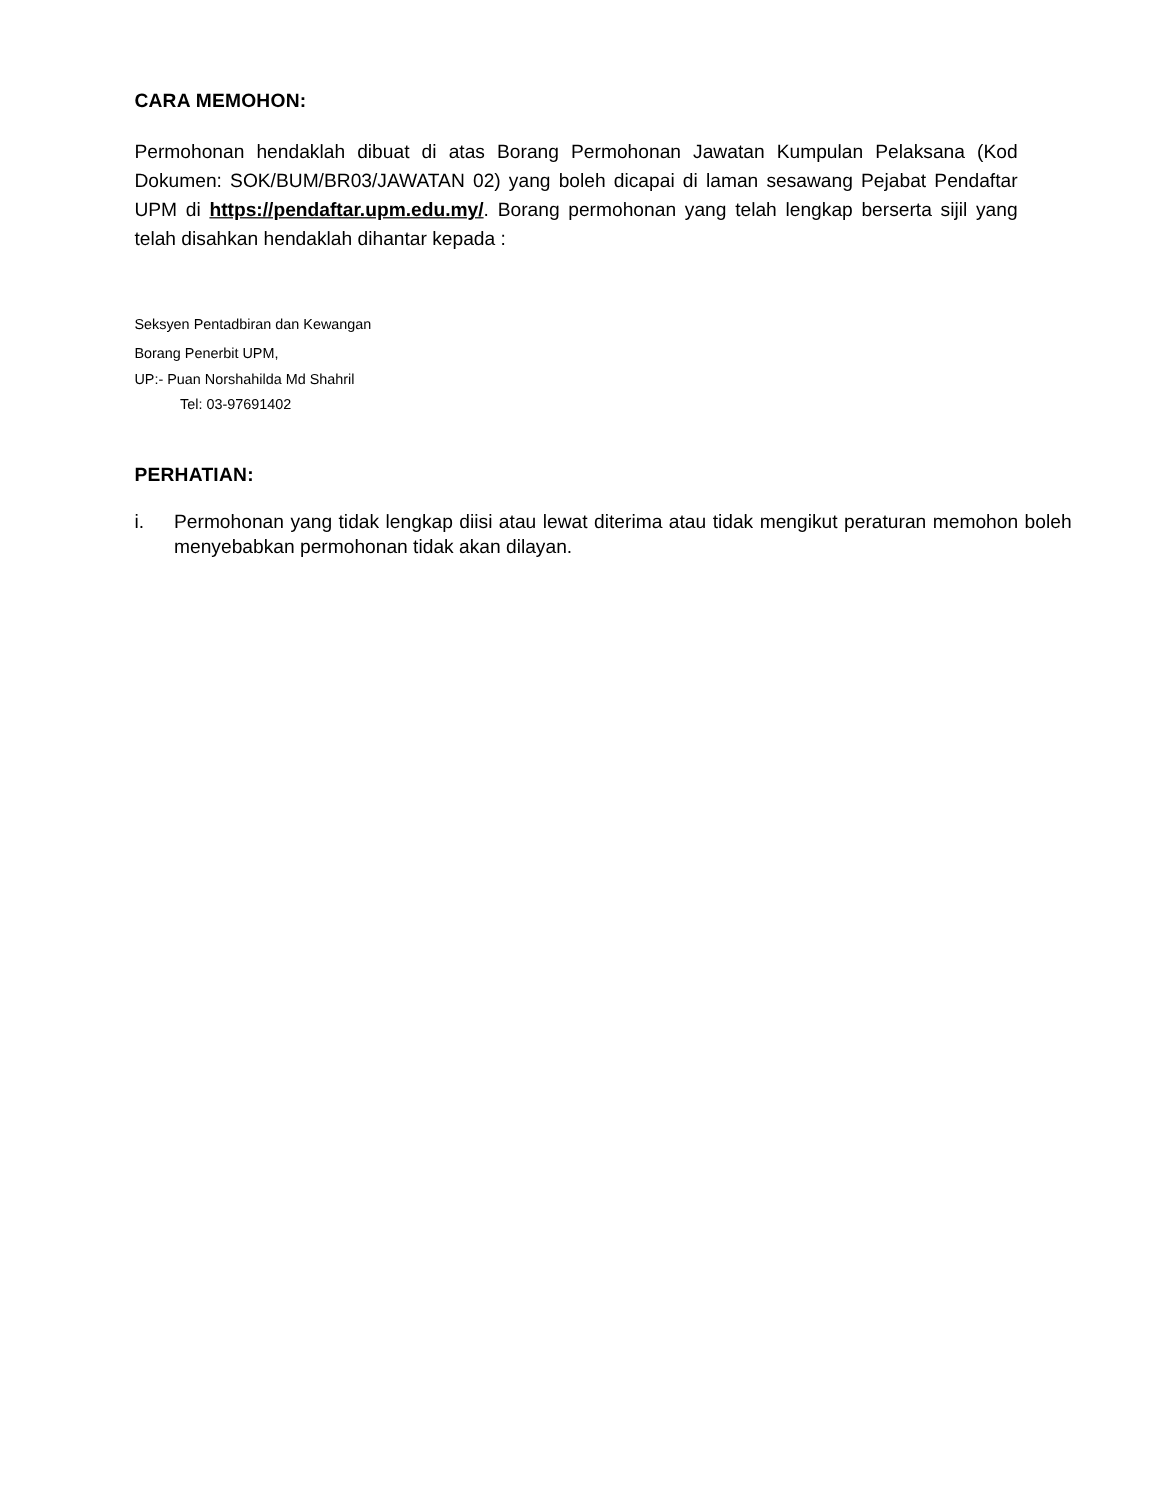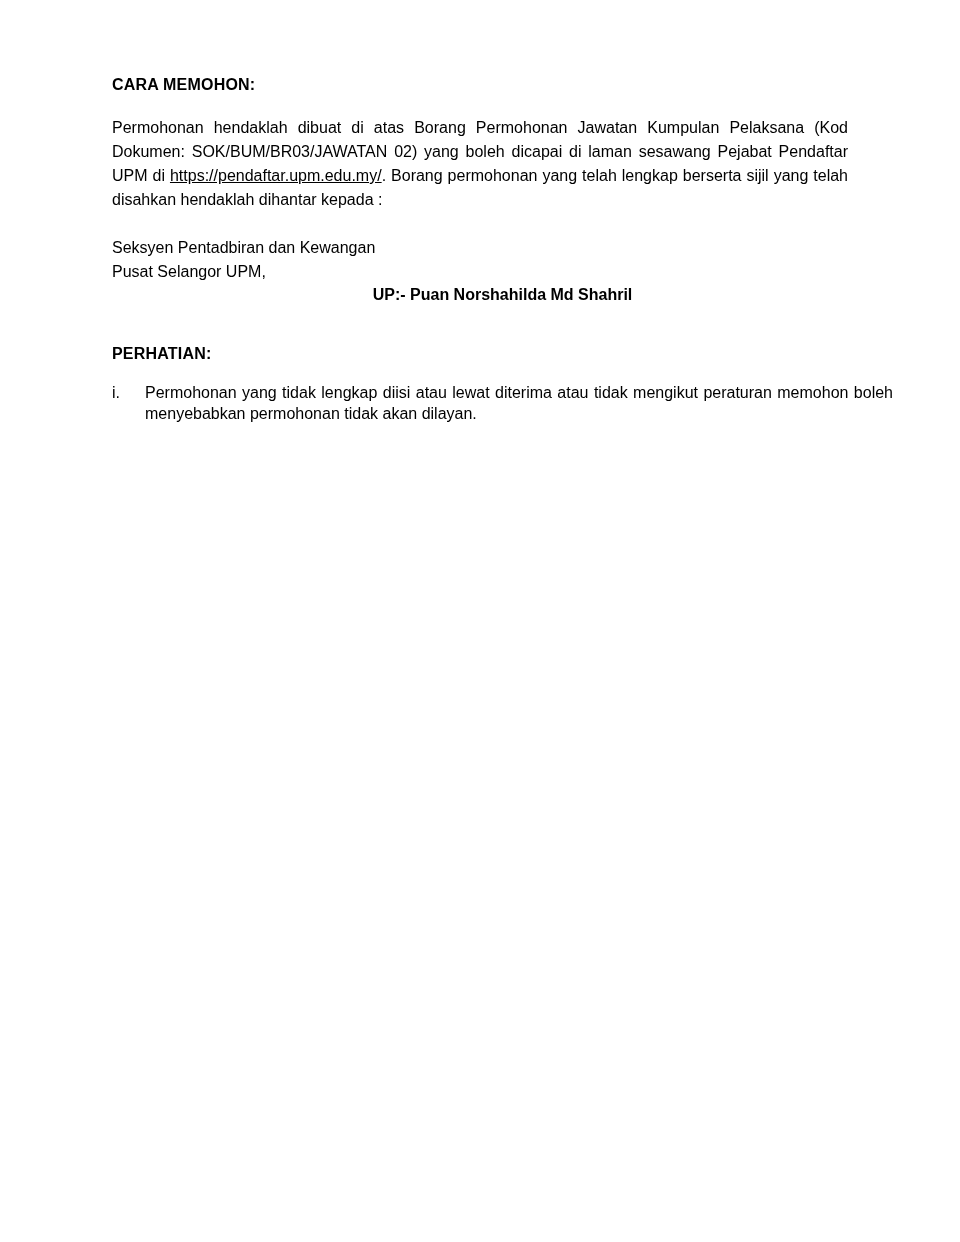--- a/index.html
+++ b/index.html
@@ -25,35 +25,34 @@
     letter-spacing: 0.2px;
   }
   .para {
     margin-top: 22px;
     margin-right: 45px; 
     font-size: 16px;
     line-height: 24px;
     text-align: justify;
   }
   .para .doc-link {
-    font-weight: normal;
+    font-weight: bold;
     text-decoration: underline;
     color: #000000;
     cursor: pointer;
   }
   .address {
-    margin-top: 24px;
-    font-size: 16px;
+    margin-top: 46px;
+    font-size: 12px;
     line-height: 24px;
   }
   .address .addr-line { display: block; }
   .address .addr-bold {
-    font-weight: bold;
+    font-weight: normal;
     line-height: 21px;
-    text-align: center;
   }
   .address .addr-tel {
     padding-left: 38px;
   }
   .heading-2 {
     margin-top: 40px;
   }
   .notes {
     margin-top: 19px;
     font-size: 16px;
@@ -77,22 +76,23 @@
 
 <div class="page">
   <div class="content">
 
     <div class="heading">CARA MEMOHON:</div>
 
     <p class="para"><span>Permohonan hendaklah dibuat di atas Borang Permohonan Jawatan Kumpulan Pelaksana (Kod Dokumen: SOK/BUM/BR03/JAWATAN 02) yang boleh dicapai di laman sesawang Pejabat Pendaftar UPM di </span><a class="doc-link">https://pendaftar.upm.edu.my/</a><span>. Borang permohonan yang telah lengkap berserta sijil yang telah disahkan hendaklah dihantar kepada :</span></p>
 
     <div class="address">
       <span class="addr-line">Seksyen Pentadbiran dan Kewangan</span>
-      <span class="addr-line">Pusat Selangor UPM,</span>
+      <span class="addr-line">Borang Penerbit UPM,</span>
       <span class="addr-line addr-bold">UP:- Puan Norshahilda Md Shahril</span>
+      <span class="addr-line addr-bold addr-tel">Tel: 03-97691402</span>
     </div>
 
     <div class="heading heading-2">PERHATIAN:</div>
 
     <div class="notes">
       <div class="note-item">
         <span class="note-numeral">i.</span>
         <span class="note-text">Permohonan yang tidak lengkap diisi atau lewat diterima atau tidak mengikut peraturan memohon boleh menyebabkan permohonan tidak akan dilayan.</span>
       </div>
     </div>

